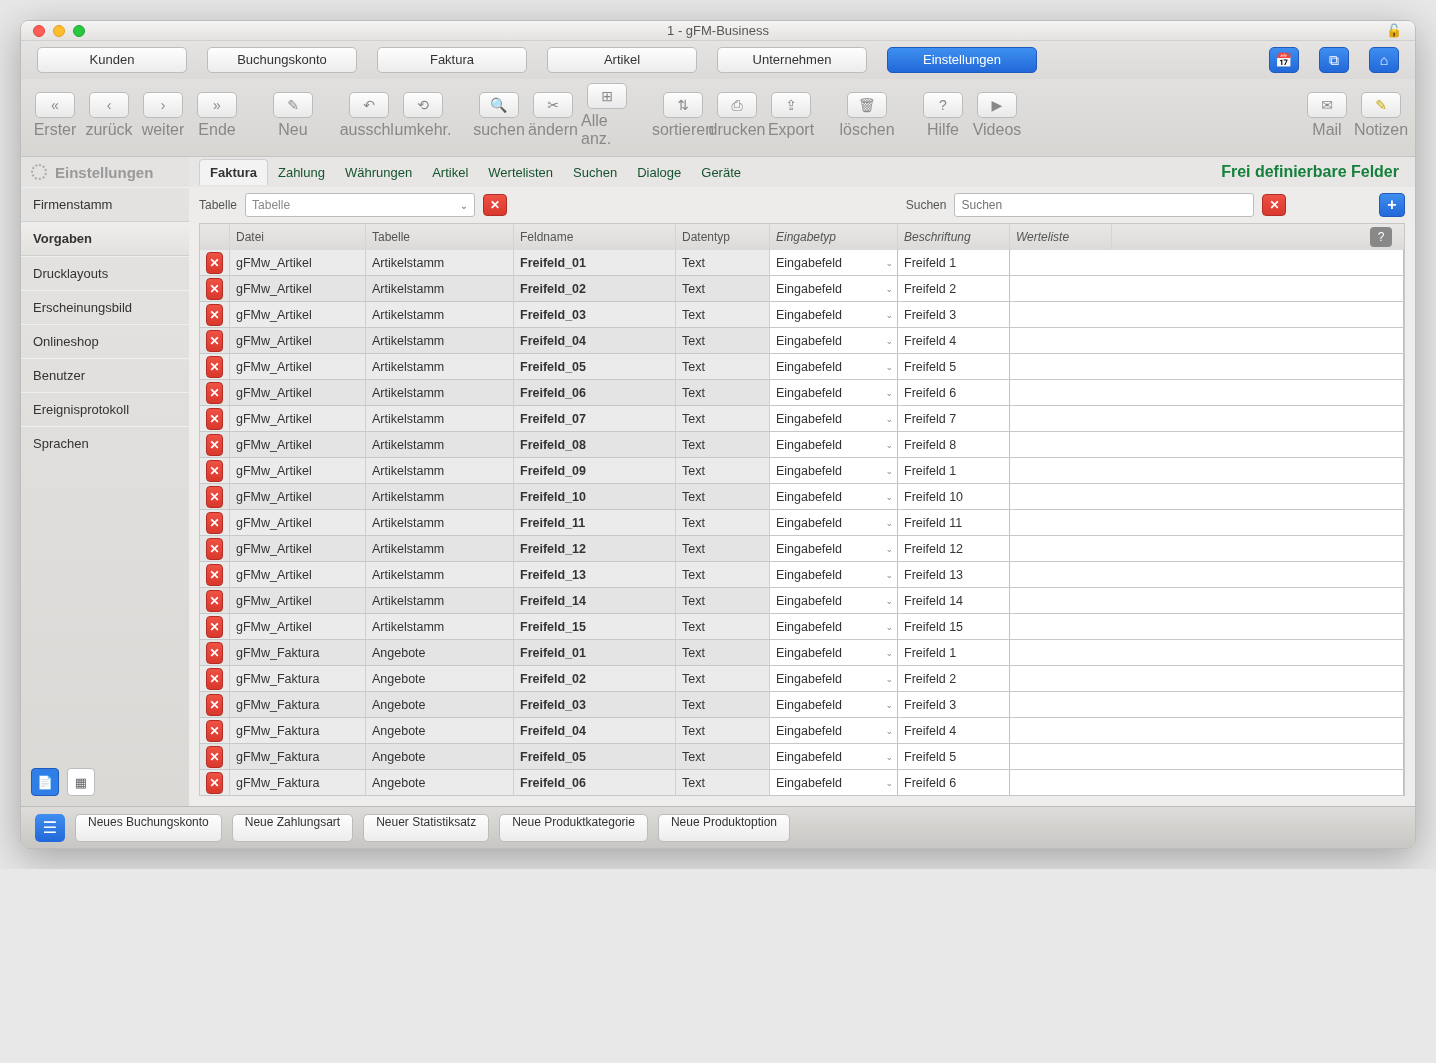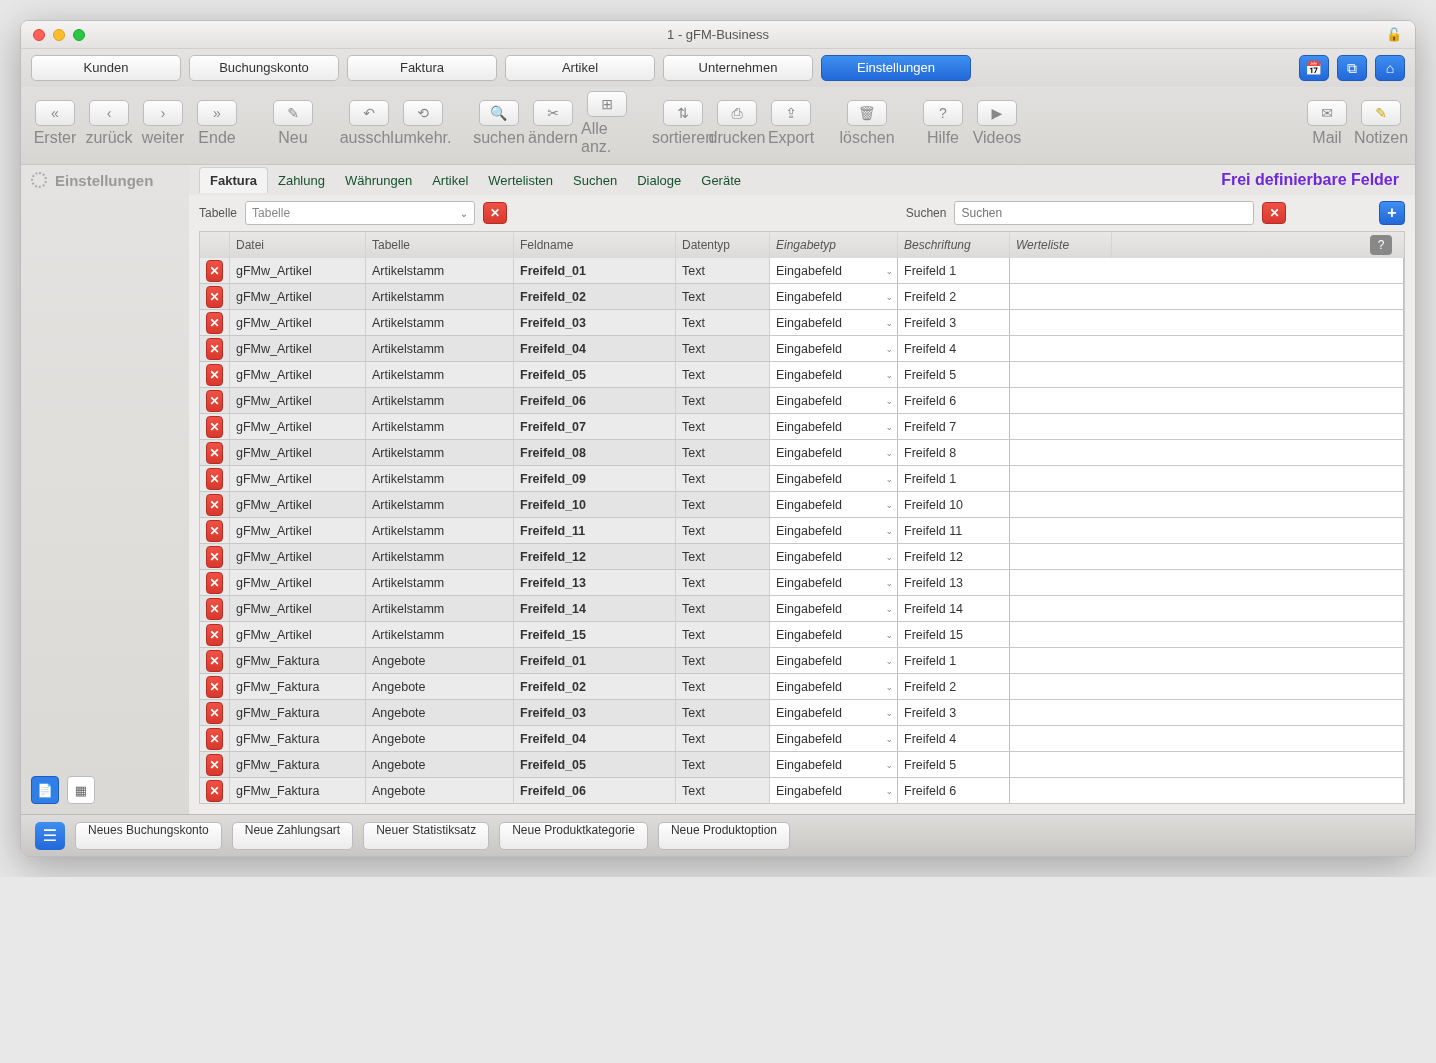--- a/index.html
+++ b/index.html
@@ -8,39 +8,39 @@
 .window {
   width: 1396px;
   background: linear-gradient(#e8e7e6, #d9d7d5);
   border-radius: 8px;
   box-shadow: 0 10px 40px rgba(0,0,0,.3);
   overflow: hidden;
   border: 1px solid #bdbdbd;
 }
 
 .titlebar {
-  height: 28px;
+  height: 20px;
   background: linear-gradient(#f5f4f3, #e4e2e0);
   display: flex;
   align-items: center;
   position: relative;
   border-bottom: 1px solid #cfcfcf;
 }
 .traffic { display: flex; gap: 8px; margin-left: 12px; }
 .tl { width: 12px; height: 12px; border-radius: 50%; }
 .tl.red { background: #ff5f57; border: .5px solid #e14238; }
 .tl.yel { background: #febc2e; border: .5px solid #dfa023; }
 .tl.grn { background: #28c840; border: .5px solid #1fa531; }
 .title { position: absolute; width: 100%; text-align: center; font-size: 13px; color: #555; }
 .lock { position: absolute; right: 12px; font-size: 13px; color: #d7736c; }
 
 .mainnav {
   display: flex;
-  gap: 8px;
-  padding: 6px 10px;
+  gap: 20px;
+  padding: 6px 16px;
   background: linear-gradient(#e6e4e3, #dcdad8);
   align-items: center;
 }
 .navbtn {
   flex: 0 0 150px;
   text-align: center;
   height: 26px;
   line-height: 24px;
   background: linear-gradient(#fefefe, #ececec);
   border: 1px solid #bcbcbc;
@@ -104,21 +104,21 @@
 
 .main { flex: 1; display: flex; flex-direction: column; background: #efedec; }
 
 .subtabs {
   display: flex; align-items: center; height: 30px;
   background: #e8e6e5;
   padding: 0 10px;
 }
 .subtab { padding: 5px 10px; font-size: 13px; color: #14532d; cursor: pointer; border-radius: 4px 4px 0 0; }
 .subtab.active { background: #f3f3f3; font-weight: bold; color: #333; border: 1px solid #cfcfcf; border-bottom: none; }
-.subtitle { margin-left: auto; font-size: 16px; color: #6d28d9; font-weight: bold; padding-right: 6px; }
+.subtitle { margin-left: auto; font-size: 16px; color: #15803d; font-weight: bold; padding-right: 6px; }
 
 .filterbar {
   display: flex; align-items: center; gap: 8px;
   padding: 6px 10px;
   background: #edeceb;
 }
 .flabel { font-size: 12px; color: #555; }
 .selectbox {
   width: 230px; height: 24px; border: 1px solid #bcbcbc; border-radius: 3px;
   background: #fff; font-size: 12px; color: #888; padding: 0 6px;
@@ -289,20 +289,30 @@
       </div>
     </div>
 
   <div class="body">
 
     <div class="sidebar">
       <div class="sidehead">
         <span class="gear"></span>
         <span>Einstellungen</span>
       </div>
+      <div id="sideitems">
+          <div class="sideitem">Firmenstamm</div>
+          <div class="sideitem active">Vorgaben</div>
+          <div class="sideitem">Drucklayouts</div>
+          <div class="sideitem">Erscheinungsbild</div>
+          <div class="sideitem">Onlineshop</div>
+          <div class="sideitem">Benutzer</div>
+          <div class="sideitem">Ereignisprotokoll</div>
+          <div class="sideitem">Sprachen</div>
+        </div>
       <div class="sidefill"></div>
       <div class="sidetools">
         <div class="sidetool active">📄</div>
         <div class="sidetool">▦</div>
       </div>
     </div>
 
     <div class="main">
 
       <div class="subtabs" id="subtabs">

